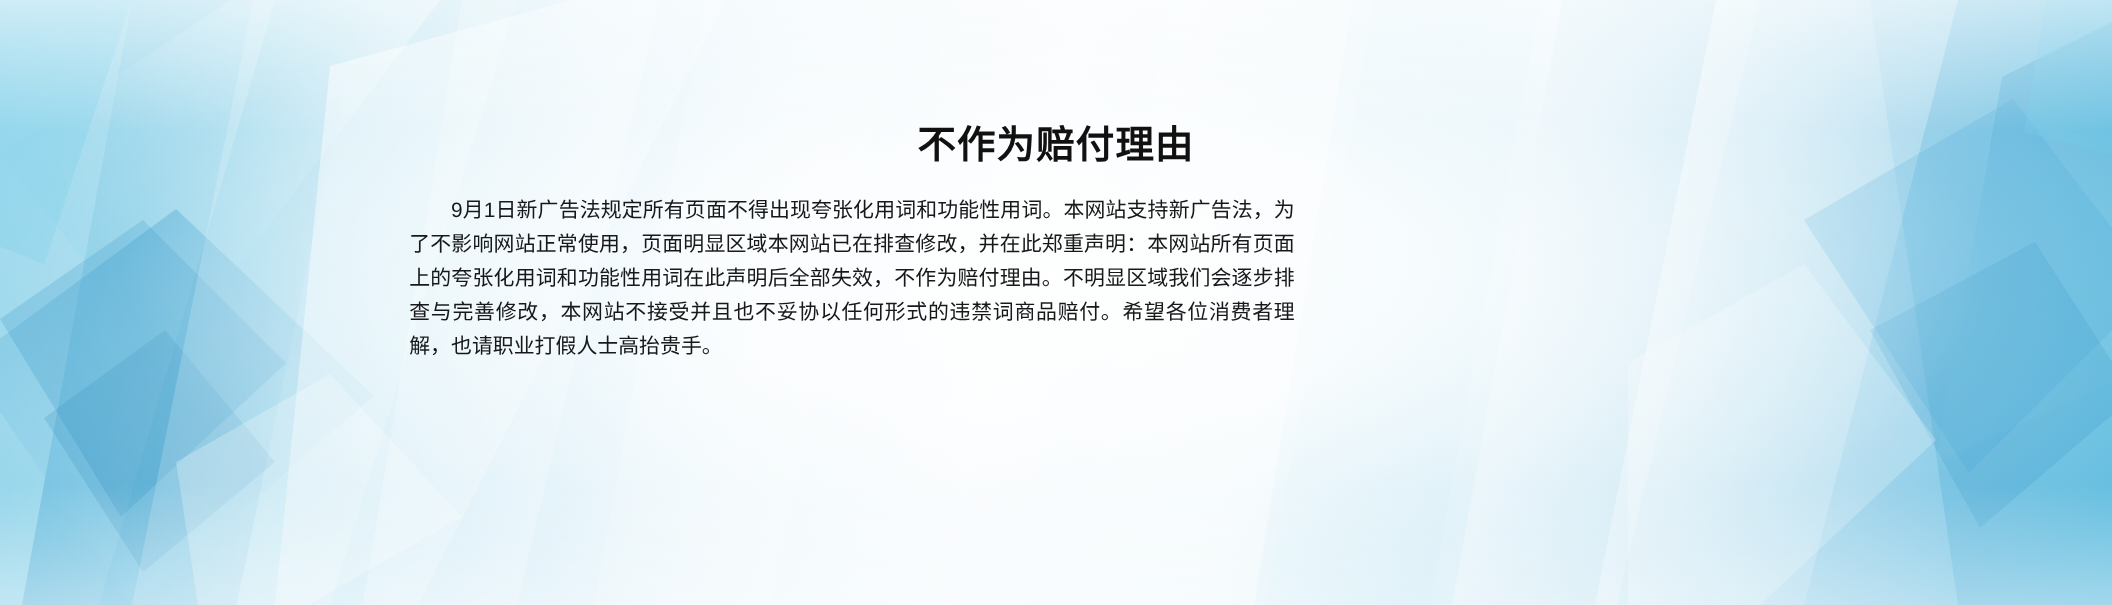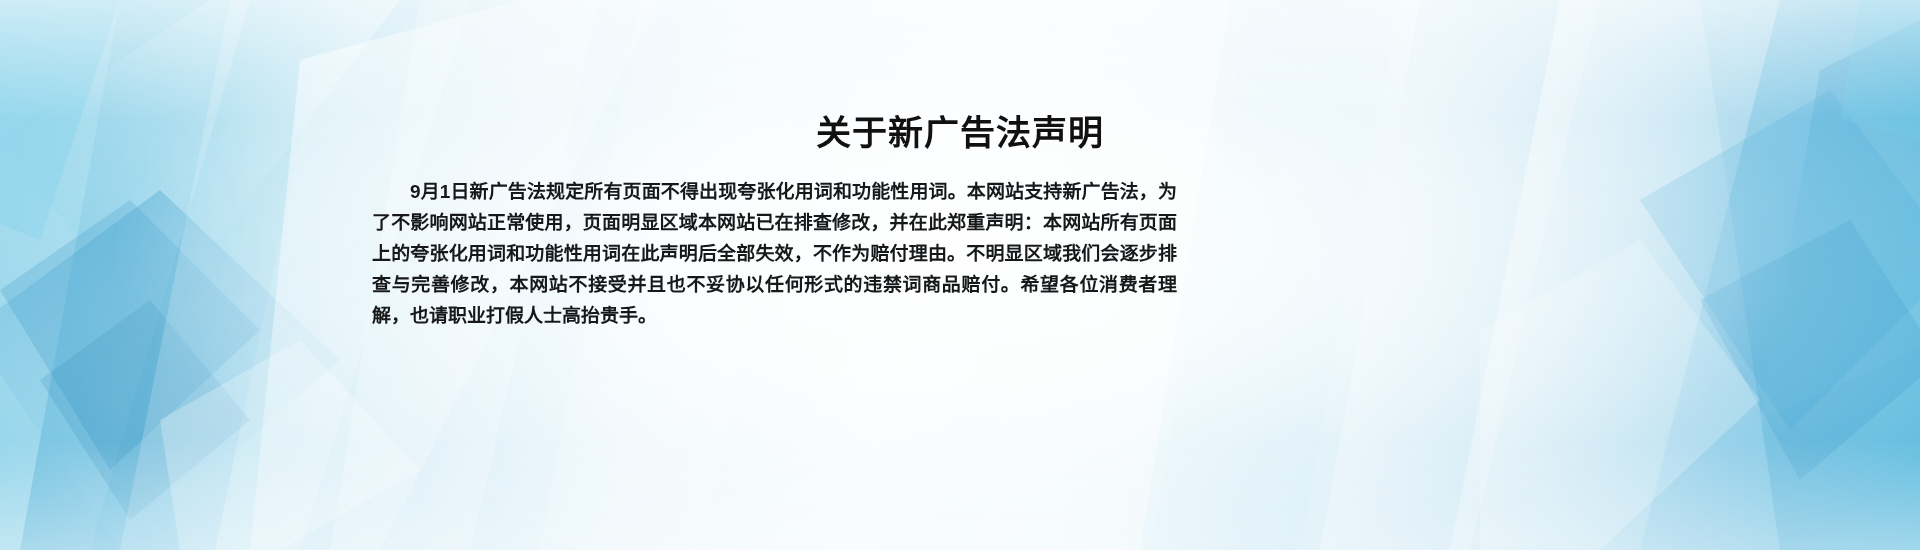--- a/index.html
+++ b/index.html
@@ -98,21 +98,20 @@
     line-height: 31px;
   }
   .para {
     margin: 0;
     text-align: justify;
     text-justify: inter-ideograph;
     text-align-last: left;
   }
   .para.indent {
     text-indent: 2em;
-    font-weight: bold;
   }
 </style>
 </head>
 <body>
 
 <div class="stage">
 
   <div class="bg-base"></div>
 
   <svg class="shard" width="1920" height="550" viewBox="0 0 1920 550" style="left:0;top:0;" xmlns="http://www.w3.org/2000/svg">
@@ -161,20 +160,20 @@
     <polygon points="1060,0 1250,0 1150,550 980,550" fill="#ffffff" opacity="0.14"></polygon>
     <polygon points="860,0 1000,0 930,550 800,550" fill="#ffffff" opacity="0.10"></polygon>
   </svg>
 
   <div class="bg-wash"></div>
   <div class="bg-top-fade"></div>
   <div class="bg-bottom-fade"></div>
 
   <div class="content">
 
-    <h1 class="title">关于新广告法声明</h1>
+    <h1 class="title">不作为赔付理由</h1>
 
     <div class="body-block">
       <p class="para indent">9月1日新广告法规定所有页面不得出现夸张化用词和功能性用词。本网站支持新广告法，为了不影响网站正常使用，页面明显区域本网站已在排查修改，并在此郑重声明：本网站所有页面上的夸张化用词和功能性用词在此声明后全部失效，不作为赔付理由。不明显区域我们会逐步排查与完善修改，本网站不接受并且也不妥协以任何形式的违禁词商品赔付。希望各位消费者理解，也请职业打假人士高抬贵手。</p>
     </div>
 
   </div>
 </div>
 
 </body></html>

